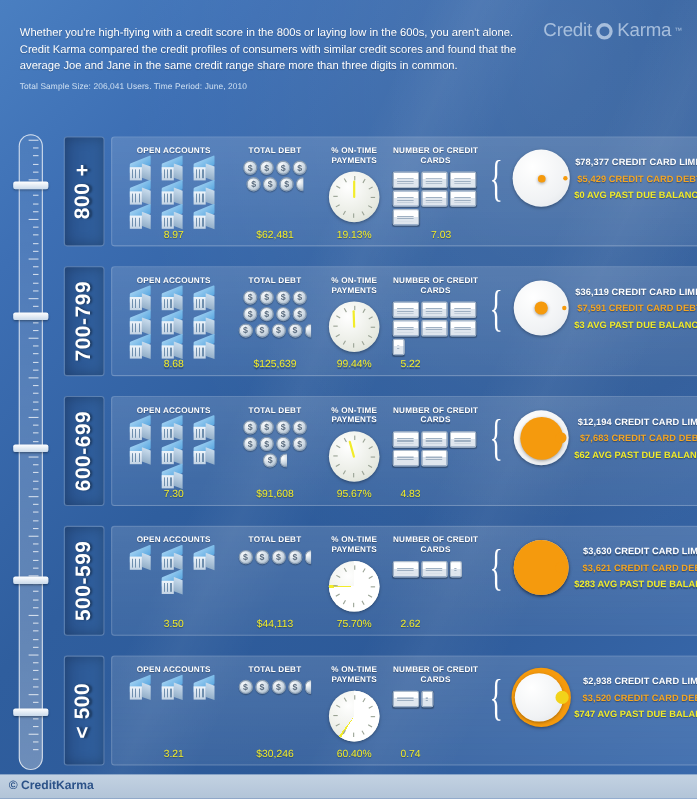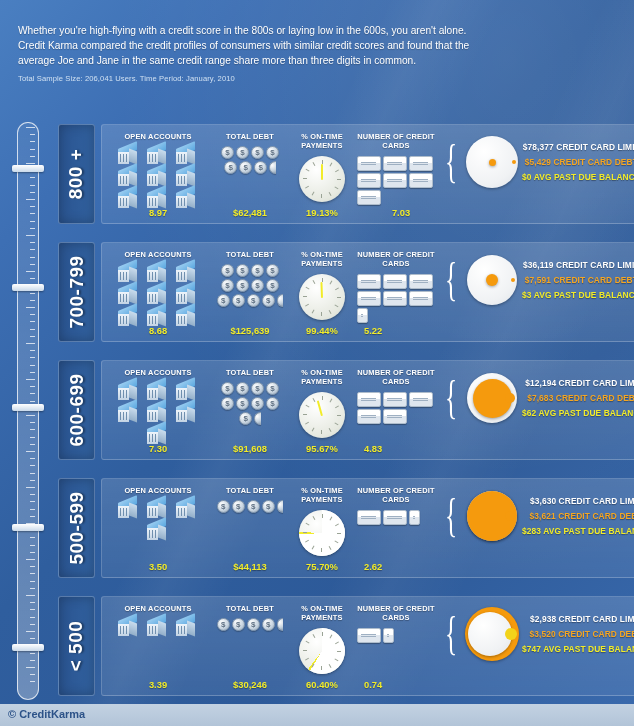--- a/index.html
+++ b/index.html
@@ -100,21 +100,21 @@
     padding: 7px 4px 4px 4px;
   }
   .cell { position: relative; display: flex; flex-direction: column; align-items: center; }
   .cell-head {
     color: #ffffff; font-size: 7.4px; font-weight: bold; letter-spacing: 0.2px;
     text-align: center; line-height: 1.25; text-transform: uppercase;
     text-shadow: 0 1px 1px rgba(0,0,0,0.3);
   }
   .cell-val {
     position: absolute; bottom: 1px; left: 0; right: 0; text-align: center;
-    color: #f2ec2a; font-size: 9.4px; font-weight: bold;
+    color: #f2ec2a; font-size: 9.4px; font-weight: normal;
     text-shadow: 0 1px 1px rgba(0,0,0,0.35);
   }
   .c-accounts { width: 104px; }
   .c-debt     { width: 80px; }
   .c-ontime   { width: 64px; }
   .c-cards    { width: 84px; }
   .c-limit    { flex: 1; }
 
   .icon-grid { margin-top: 4px; display: flex; flex-wrap: wrap; justify-content: center; width: 96px; gap: 1px; }
   .coin-grid { margin-top: 5px; display: flex; flex-wrap: wrap; justify-content: center; width: 72px; gap: 2px; }
@@ -217,22 +217,28 @@
     position: absolute; left: 8px; top: 4px;
     color: #2c5288; font-size: 11px; font-weight: bold;
   }
 </style>
 </head>
 <body>
 
 <div class="sheen"></div>
 
 <div class="header">
+  <div class="logo">
+    <span>Credit</span>
+    <span class="logo-ring"></span>
+    <span>Karma</span>
+    <span class="logo-tm">™</span>
+  </div>
   <div class="intro">Whether you're high-flying with a credit score in the 800s or laying low in the 600s, you aren't alone. Credit Karma compared the credit profiles of consumers with similar credit scores and found that the average Joe and Jane in the same credit range share more than three digits in common.</div>
-  <div class="sample">Total Sample Size: 206,041 Users. Time Period: January, 2010</div>
+  <div class="sample">Total Sample Size: 206,041 Users. Time Period: June, 2010</div>
 </div>
 
 <div class="ruler">
   <div class="ticks" id="ruler-ticks">
       <div class="tick m" style="top: 0px;"></div>
       <div class="tick s" style="top: 7.2px;"></div>
       <div class="tick s" style="top: 14.4px;"></div>
       <div class="tick s" style="top: 21.6px;"></div>
       <div class="tick s" style="top: 28.8px;"></div>
       <div class="tick m" style="top: 36px;"></div>
@@ -816,21 +822,21 @@
               <div class="face"></div>
               <div class="cols"></div>
             </div>
             <div class="house">
               <div class="roof"></div>
               <div class="side"></div>
               <div class="face"></div>
               <div class="cols"></div>
             </div>
           </div>
-          <div class="cell-val">3.39</div>
+          <div class="cell-val">3.21</div>
         </div>
         <div class="cell c-debt">
           <div class="cell-head">Total Debt</div>
           <div class="coin-grid">
             <div class="coin">$</div>
             <div class="coin">$</div>
             <div class="coin">$</div>
             <div class="coin">$</div>
             <div class="coin half"></div>
           </div>

